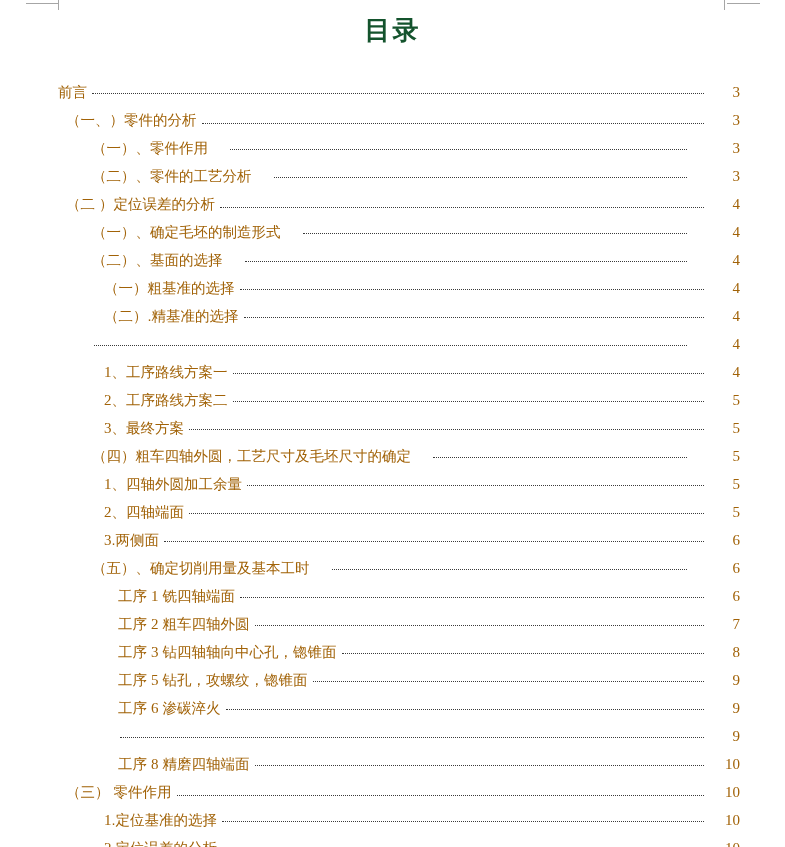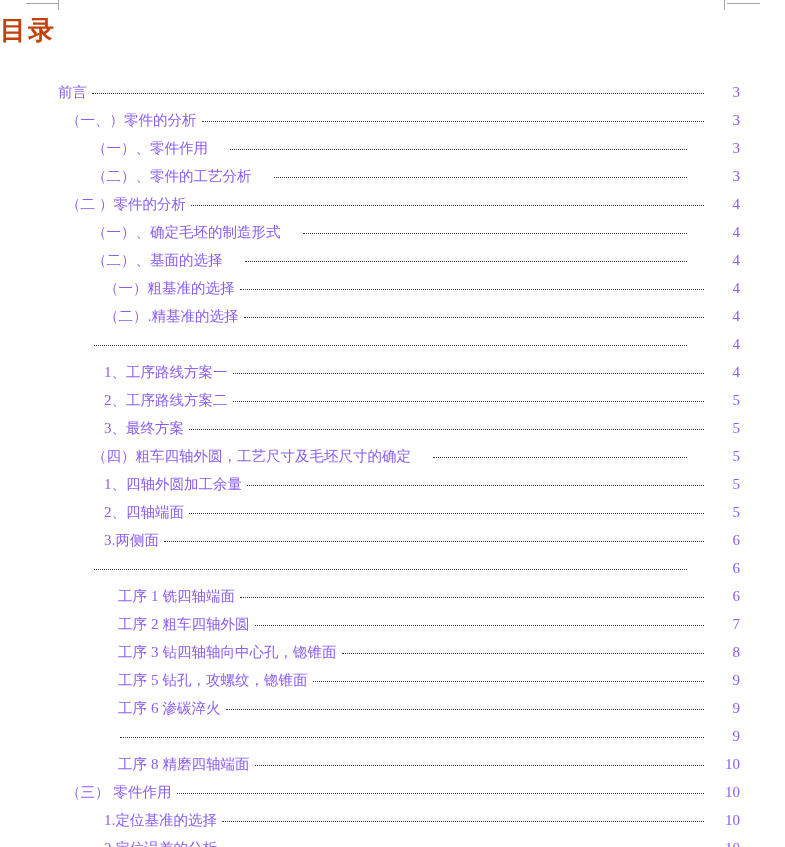--- a/index.html
+++ b/index.html
@@ -34,43 +34,43 @@
   .corner-tr { left: 724px; top: 0px; width: 36px; height: 16px; }
   .corner-tr .h { left: 3px; top: 3px; width: 33px; height: 1px; }
   .corner-tr .v { left: 0px; top: 0px; width: 1px; height: 10px; }
 
   
   .doc-title {
     position: absolute;
     left: 0;
     top: 14px;
     width: 785px;
-    text-align: left;
+    text-align: center;
     font-family: "Liberation Serif", "DejaVu Serif", serif;
     font-weight: bold;
     font-size: 26px;
     line-height: 34px;
     letter-spacing: 2px;
-    color: #c2410c;
+    color: #14532d;
   }
 
   
   .toc {
     position: absolute;
     left: 0;
     top: 78px;
     width: 785px;
   }
   .toc-row {
     display: flex;
     align-items: baseline;
     height: 28px;
     font-size: 14.5px;
     line-height: 28px;
-    color: #8b5cf6;
+    color: #a16207;
     white-space: nowrap;
   }
   .toc-label {
     flex: 0 0 auto;
     padding-right: 3px;
   }
   .toc-leader {
     flex: 1 1 auto;
     position: relative;
     height: 14px;
@@ -96,21 +96,21 @@
   }
 
   
   .num {
     font-family: "Liberation Serif", "DejaVu Serif", serif;
     font-size: 15px;
   }
 
   
   .lvl-0 { padding-left: 58px; }
-  .lvl-1 { padding-left: 66px; }
+  .lvl-1 { padding-left: 66px; align-items: center; }
   .lvl-2 { padding-left: 92px; gap: 17px; }
   .lvl-3 { padding-left: 104px; justify-content: flex-end; }
   .lvl-4 { padding-left: 118px; }
 </style>
 </head>
 <body>
 
 <div class="corner-mark corner-tl">
   <i class="h"></i>
     <i class="v"></i>
@@ -137,21 +137,21 @@
       <span class="toc-label">（一）、零件作用</span>
       <span class="toc-leader"></span>
       <span class="toc-page">3</span>
     </div>
     <div class="toc-row lvl-2">
       <span class="toc-label">（二）、零件的工艺分析</span>
       <span class="toc-leader"></span>
       <span class="toc-page">3</span>
     </div>
     <div class="toc-row lvl-1">
-      <span class="toc-label">（二 ）零件的分析</span>
+      <span class="toc-label">（二 ）定位误差的分析</span>
       <span class="toc-leader"></span>
       <span class="toc-page">4</span>
     </div>
     <div class="toc-row lvl-2">
       <span class="toc-label">（一）、确定毛坯的制造形式</span>
       <span class="toc-leader"></span>
       <span class="toc-page">4</span>
     </div>
     <div class="toc-row lvl-2">
       <span class="toc-label">（二）、基面的选择</span>
@@ -201,20 +201,21 @@
       <span class="toc-label"><span class="num">2</span>、四轴端面</span>
       <span class="toc-leader"></span>
       <span class="toc-page">5</span>
     </div>
     <div class="toc-row lvl-3">
       <span class="toc-label"><span class="num">3</span>.两侧面</span>
       <span class="toc-leader"></span>
       <span class="toc-page">6</span>
     </div>
     <div class="toc-row lvl-2">
+      <span class="toc-label">（五）、确定切削用量及基本工时</span>
       <span class="toc-leader"></span>
       <span class="toc-page">6</span>
     </div>
     <div class="toc-row lvl-4">
       <span class="toc-label">工序 <span class="num">1</span> 铣四轴端面</span>
       <span class="toc-leader"></span>
       <span class="toc-page">6</span>
     </div>
     <div class="toc-row lvl-4">
       <span class="toc-label">工序 <span class="num">2</span> 粗车四轴外圆</span>

